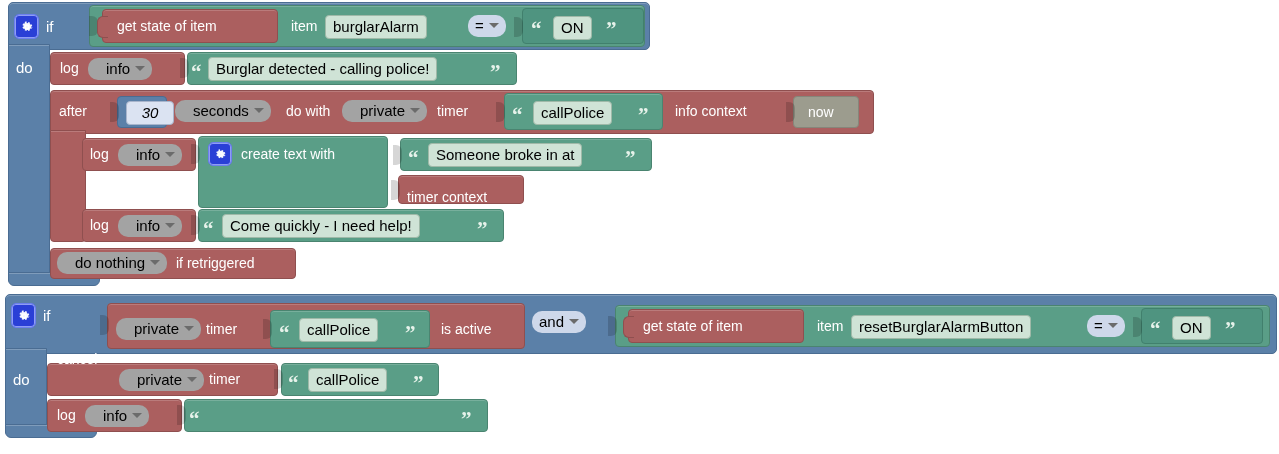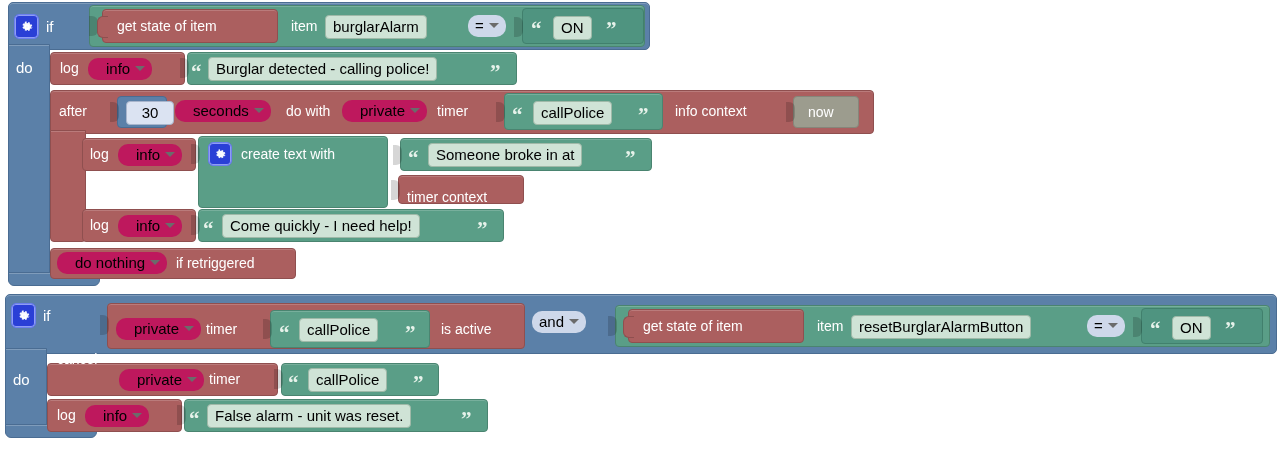--- a/index.html
+++ b/index.html
@@ -29,21 +29,21 @@
   .mut{background:#9c9c8e;border:1px solid #86867a;}
 
   
   .fld{display:inline-block;background:#cfe3d6;border:1px solid #9fb9a8;
        border-radius:4px;color:#000;font-size:15px;line-height:1;
        padding:3px 7px 4px;white-space:nowrap;}
   .fld.num{background:#dbe3f2;border:1px solid #a8b5cc;text-align:center;}
   
   .dd{display:inline-flex;align-items:center;gap:5px;border-radius:10px;
       padding:3px 7px 4px;font-size:15px;line-height:1;color:#000;white-space:nowrap;}
-  .dd.rose{background:#be185d;padding-left:18px;}
+  .dd.rose{background:#a3a3a3;padding-left:18px;}
   .dd.lav{background:#ced8ea;}
   .caret{width:0;height:0;border-left:5px solid transparent;
          border-right:5px solid transparent;border-top:5px solid #6b6b6b;}
 
   
   .q{color:#e6f2ea;font-size:21px;line-height:0;font-weight:bold;
      font-family:"Liberation Serif",serif;position:relative;top:3px;}
 
   
   .gear{width:23px;height:23px;border-radius:5px;background:#2a3fd6;
@@ -116,21 +116,21 @@
   <div class="fld" style="position:absolute;left:208px;top:57px;">Burglar detected - calling police!</div>
   <span class="q" style="position:absolute;left:490px;top:72px;">”</span>
 
   <div class="blk act" style="left:50px;top:90px;width:824px;height:44px;"></div>
   <div class="blk act" style="left:50px;top:130px;width:36px;height:112px;border-radius:0 0 4px 4px;"></div>
   <div class="blk act" style="left:50px;top:248px;width:246px;height:31px;"></div>
 
   <div class="lbl" style="position:absolute;left:59px;top:104px;">after</div>
   <div class="blk" style="left:117px;top:96px;width:50px;height:32px;background:#5b80a8;border:1px solid #4a6c92;"></div>
   <div class="sock" style="left:110px;top:102px;"></div>
-  <div class="fld num" style="position:absolute;left:126px;top:101px;width:32px;">30</div>
+  <div class="fld num" style="position:absolute;left:126px;top:101px;width:32px;font-style:italic;">30</div>
 
   <div class="dd rose" style="position:absolute;left:175px;top:100px;">
     <span>seconds</span>
     <span class="caret"></span>
   </div>
 
   <div class="lbl" style="position:absolute;left:286px;top:104px;">do with</div>
   <div class="dd rose" style="position:absolute;left:342px;top:100px;">
     <span>private</span>
     <span class="caret"></span>
@@ -267,16 +267,15 @@
 
   <div class="blk act" style="left:47px;top:399px;width:135px;height:33px;"></div>
   <div class="lbl" style="position:absolute;left:57px;top:408px;">log</div>
   <div class="dd rose" style="position:absolute;left:85px;top:405px;">
     <span>info</span>
     <span class="caret"></span>
   </div>
   <div class="blk val" style="left:184px;top:399px;width:304px;height:33px;"></div>
   <div class="sock" style="left:177px;top:405px;"></div>
   <span class="q" style="position:absolute;left:189px;top:419px;">“</span>
-  <div class="fld" style="position:absolute;left:207px;top:404px;">False alarm - unit was reset.</div>
   <span class="q" style="position:absolute;left:461px;top:419px;">”</span>
 
 </div>
 
 </body></html>

